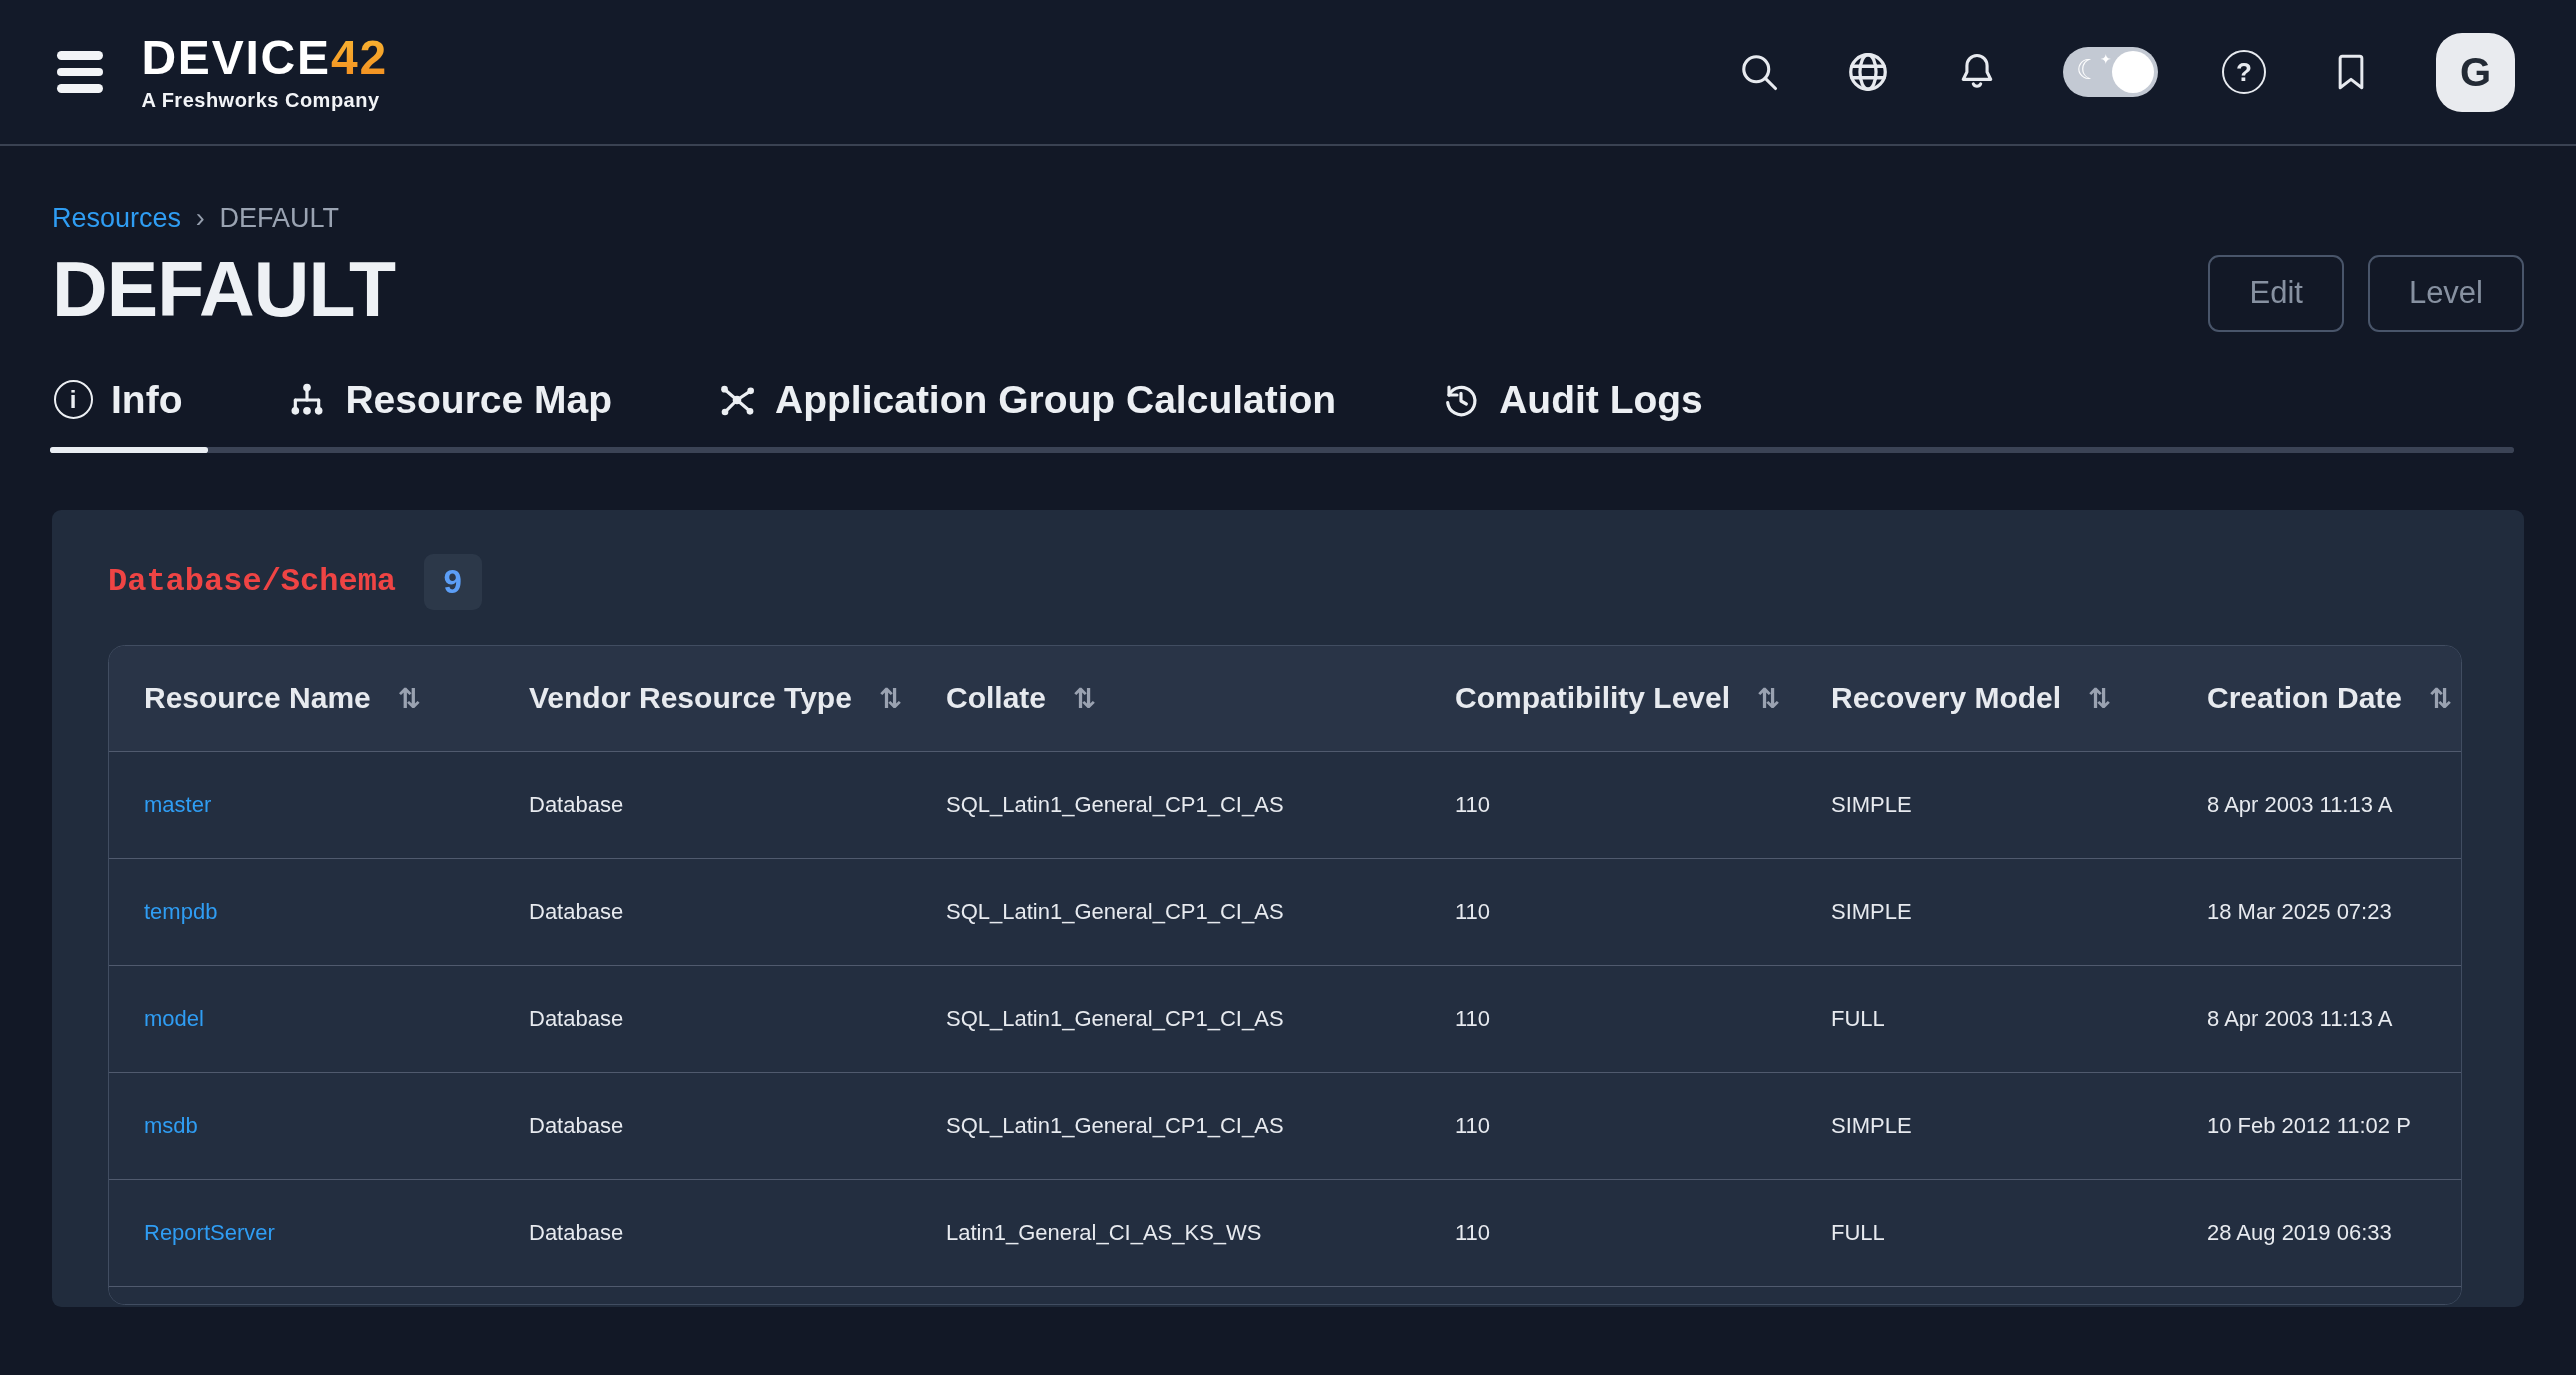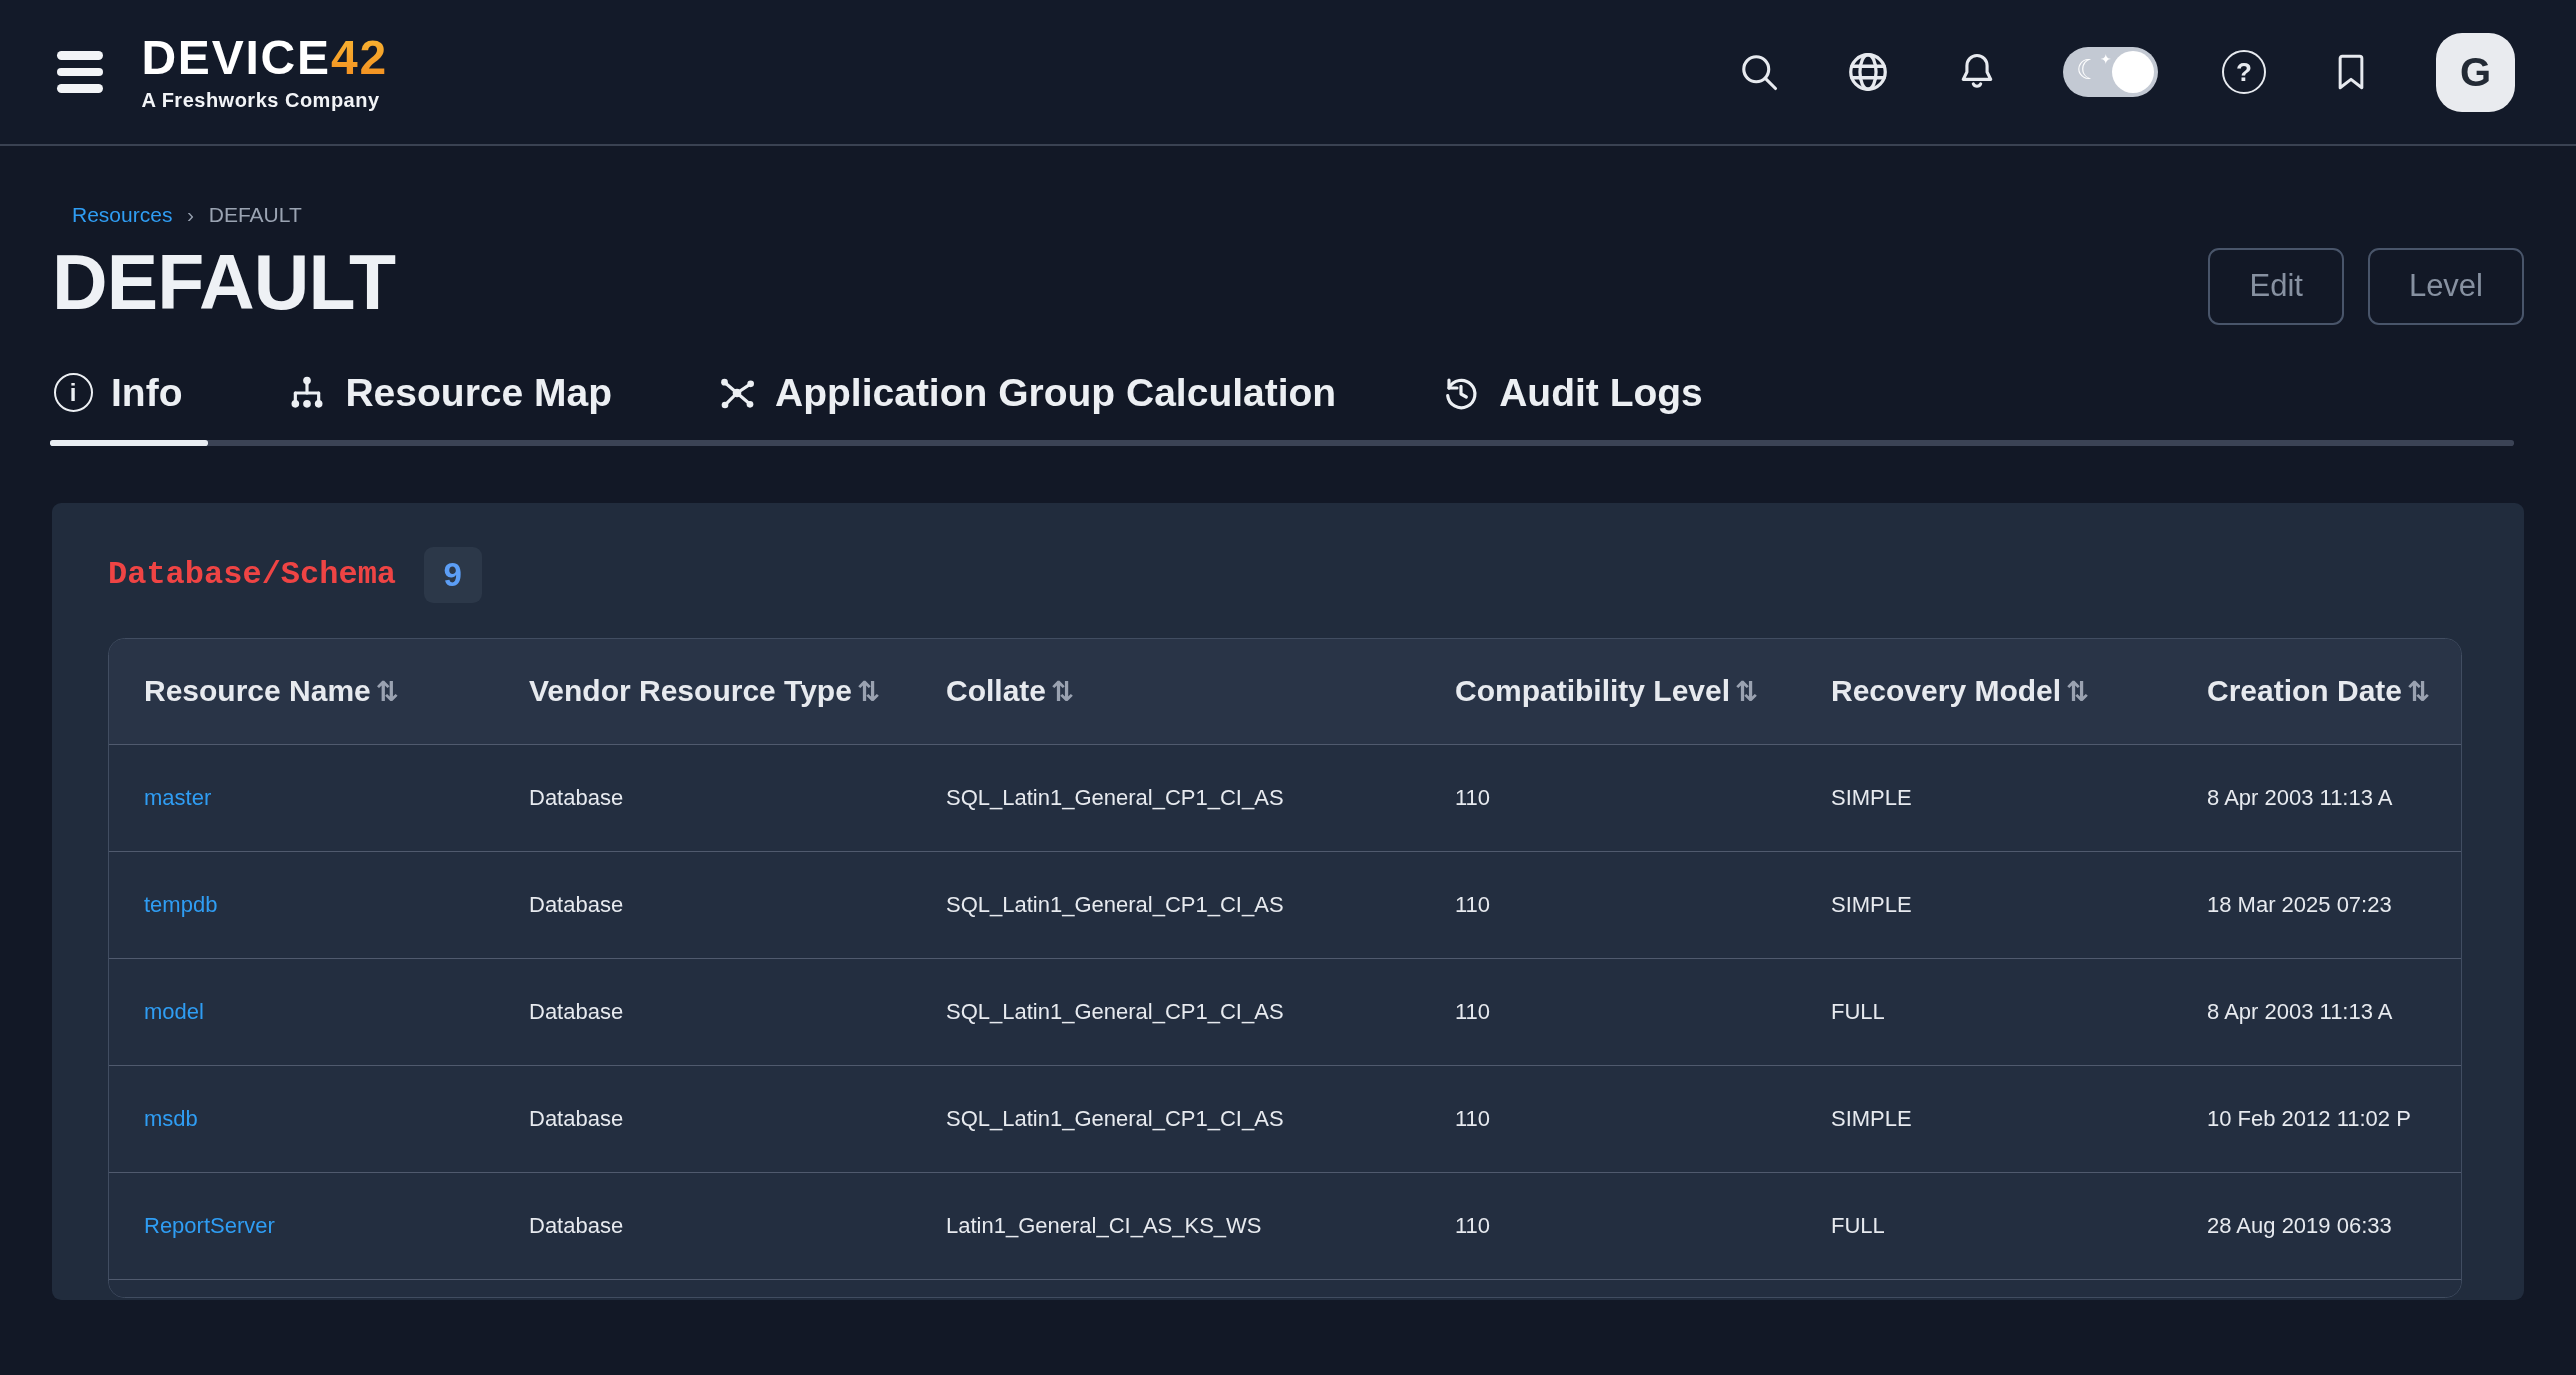--- a/index.html
+++ b/index.html
@@ -39,21 +39,21 @@
   .toggle .knob {
     position:absolute; right:3.7px; top:3.7px; width:42px; height:42px;
     border-radius:50%; background:#ffffff;
   }
   .avatar {
     width:79px; height:79px; border-radius:26px; background:#e9ebef; border:none; cursor:pointer;
     display:flex; align-items:center; justify-content:center;
     font-size:40px; font-weight:700; color:#232a35;
   }
   
-  .breadcrumb { margin:57px 72px 0; font-size:21px; display:flex; align-items:flex-end; }
+  .breadcrumb { margin:57px 52px 0; font-size:27px; display:flex; align-items:flex-end; }
   .crumb-link { color:#2f9df3; text-decoration:none; cursor:pointer; }
   .crumb-sep { color:#949dac; margin:0 14.7px; }
   .crumb-current { color:#9aa3b2; }
   .title-row { margin:11px 52px 0; display:flex; align-items:center; justify-content:space-between; }
   .page-title { font-size:77px; font-weight:800; letter-spacing:-0.9px; color:#eef1f5; line-height:1.15; }
   .actions { display:flex; gap:24px; }
   .actions button {
     background:transparent; border:2.8px solid #49556a; border-radius:11px;
     color:#8791a1; font-size:31px; font-family:inherit; font-weight:500;
     padding:18.3px 39px; cursor:pointer;margin-top:8px;
@@ -89,21 +89,21 @@
     font-size:33px; font-weight:700; padding:9.2px 20px;
   }
   .table-box {
     border:1.8px solid #414d61; border-radius:16.5px; overflow:hidden;
   }
   .trow {
     display:grid; grid-template-columns:385px 417px 509px 376px 376px 1fr;
     align-items:center; padding-left:35px;
   }
   .thead { background:#293447; height:105px; font-weight:600; font-size:30px; }
-  .th { display:flex; align-items:center; gap:5px; cursor:pointer; white-space:nowrap; }
+  .th { display:flex; align-items:center; gap:27px; cursor:pointer; white-space:nowrap; }
   .sort { color:#9aa2b1; font-size:27.5px; font-family:"DejaVu Sans",sans-serif; }
   .tbody-row { background:#232e40; height:107px; border-top:1.8px solid #505a6e; font-size:22px; }
   .td { white-space:nowrap; overflow:hidden; min-width:0; }
   .td a { color:#2f9df3; text-decoration:none; font-weight:500; cursor:pointer; }
   .partial-row { background:#232e40; border-top:1.8px solid #505a6e; height:18.3px; }
 </style>
 </head>
 <body>
 
 <div class="app">

